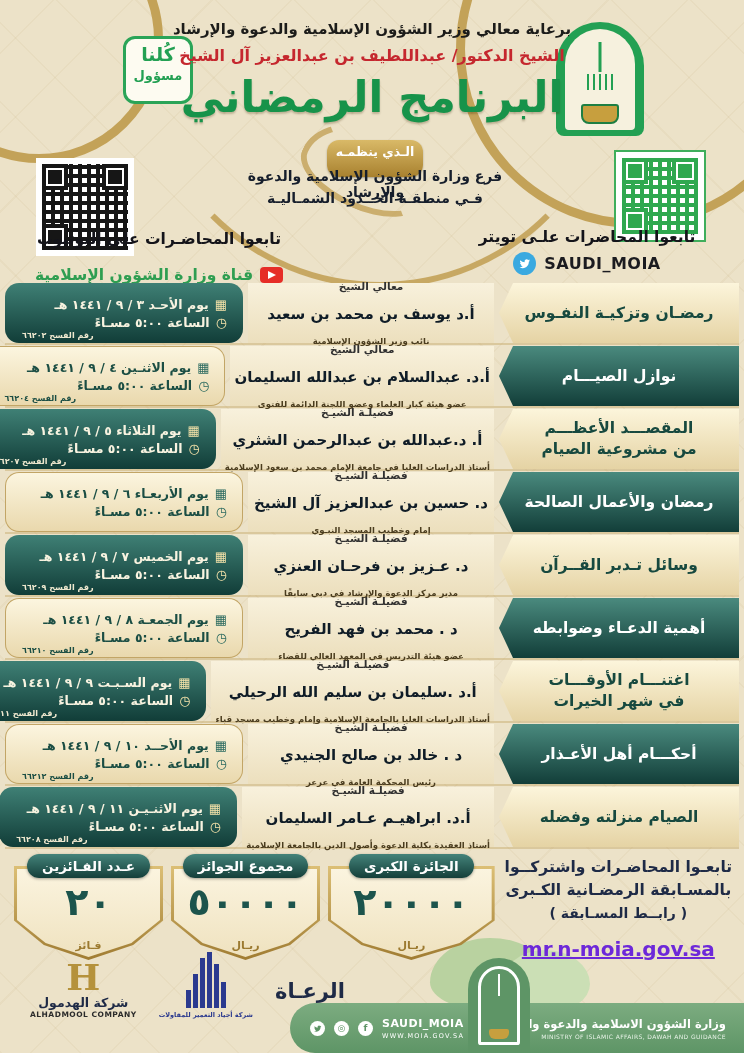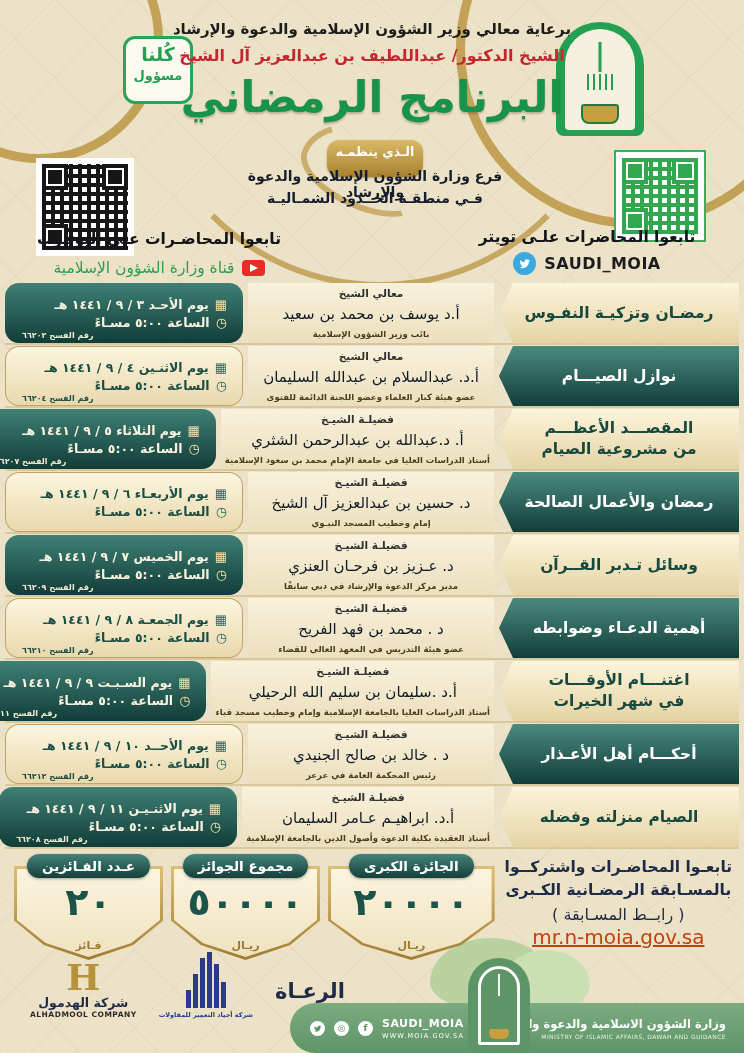--- a/index.html
+++ b/index.html
@@ -57,63 +57,63 @@
     background-size:100% 100%;}
   .qr .fp{position:absolute;width:18px;height:18px;border:4px solid var(--qc);background:#fff;}
   .qr .fp::after{content:"";position:absolute;inset:2px;background:var(--qc);}
   .fp.a{left:0;top:0}.fp.b{right:0;top:0}.fp.c{left:0;bottom:0}
 
   
   .follow{position:absolute;text-align:center;z-index:2;}
   .follow-left{left:8px;top:230px;width:302px;}
   .follow-right{left:442px;top:228px;width:290px;}
   .f-t{font-size:15.5px;font-weight:bold;color:#14141a;}
-  .f-yt{display:flex;align-items:center;justify-content:center;gap:7px;margin-top:11px;
-    color:#2e9e51;font-size:15.5px;font-weight:normal;}
+  .f-yt{display:flex;align-items:center;justify-content:center;gap:7px;margin-top:18px;
+    color:#2e9e51;font-size:15.5px;font-weight:bold;}
   .yt-ic{display:inline-block;width:23px;height:16px;background:#e62d27;border-radius:4px;position:relative;}
   .yt-ic::after{content:"";position:absolute;left:8px;top:4px;border-left:8px solid #fff;
     border-top:4px solid transparent;border-bottom:4px solid transparent;}
   .f-tw{display:flex;align-items:center;justify-content:center;gap:8px;margin-top:6px;direction:ltr;
     color:#1b1b20;font-size:16px;font-weight:bold;letter-spacing:.5px;}
   .tw-circ{width:23px;height:23px;border-radius:50%;background:#3aa9e0;display:flex;align-items:center;justify-content:center;}
   .tw-circ svg{width:13px;height:13px;fill:#fff;}
 
   
   .schedule{position:absolute;top:283px;left:5px;right:5px;z-index:2;}
   .row{display:flex;height:60px;margin-bottom:3px;box-shadow:0 2px 0 rgba(186,152,77,.35);}
   .topic{flex:0 0 240px;display:flex;flex-direction:column;justify-content:center;text-align:center;
     font-weight:bold;font-size:15.5px;line-height:1.35;
     clip-path:polygon(14px 0,100% 0,100% 100%,14px 100%,0 50%);}
   .v1 .topic{background:linear-gradient(180deg,#fcf5db,#e5d3a4);color:#17493f;}
   .v2 .topic{background:linear-gradient(180deg,#4a8a7e,#123e39);color:#fff;}
   .mid{flex:1;display:flex;flex-direction:column;justify-content:center;text-align:center;
     background:linear-gradient(180deg,#f8f1dc,#ecdfbd);margin:0 5px;padding:2px 4px;}
   .honorific{font-size:10.5px;font-weight:bold;color:#303030;}
-  .name{font-size:15px;font-weight:normal;color:#0f1c27;white-space:nowrap;margin:6px 0;}
+  .name{font-size:15px;font-weight:bold;color:#0f1c27;white-space:nowrap;margin:13px 0;}
   .role{font-size:8.5px;font-weight:bold;color:#4a3c1e;white-space:nowrap;}
   .date{flex:0 0 238px;position:relative;border-radius:14px;display:flex;flex-direction:column;
     justify-content:center;gap:3px;padding-right:16px;box-sizing:border-box;}
   .v1 .date{background:linear-gradient(180deg,#3f8075,#113d38);color:#f8f3e0;}
   .v2 .date{background:linear-gradient(180deg,#fcf6e0,#e9d8ac);color:#1b4e44;
     box-shadow:inset 0 0 0 1px #c2a566;}
   .dline{display:flex;align-items:center;gap:6px;font-size:12.5px;font-weight:bold;white-space:nowrap;}
   .mini-ic{font-size:13px;line-height:1;}
   .v1 .mini-ic{color:#f4e2a9;}
   .v2 .mini-ic{color:#2b6a5f;}
   .permit{position:absolute;left:17px;bottom:3px;font-size:8px;font-weight:bold;}
   .v1 .permit{color:#efe8cf;}
   .v2 .permit{color:#1b4e44;}
 
   
   .contest-band{position:absolute;top:854px;left:14px;right:10px;display:flex;gap:8px;z-index:2;}
   .contest-text{width:236px;text-align:center;padding-top:2px;}
   .c-l{font-size:15.5px;font-weight:bold;color:#1e2a46;line-height:1.5;}
-  .c-sub{font-size:16px;font-weight:normal;color:#1e2a46;margin-top:2px;}
-  .c-link{direction:ltr;display:inline-block;font-size:20px;font-weight:normal;color:#c2410c;
-    text-decoration:underline;margin-top:1px;}
+  .c-sub{font-size:14px;font-weight:bold;color:#1e2a46;margin-top:2px;}
+  .c-link{direction:ltr;display:inline-block;font-size:20px;font-weight:bold;color:#6d28d9;
+    text-decoration:underline;margin-top:16px;}
   .shield{width:152px;display:flex;flex-direction:column;align-items:center;}
   .shield.grand{width:170px;}
   .sbanner{position:relative;z-index:2;background:linear-gradient(180deg,#44837a,#143f3a);color:#fff;
     font-size:13.5px;font-weight:bold;padding:4px 15px;border-radius:14px;white-space:nowrap;
     box-shadow:0 1px 3px rgba(0,0,0,.35);text-align:center;}
   .sbody{margin-top:-12px;width:100%;height:94px;box-sizing:border-box;
     background:linear-gradient(180deg,#dcbf75,#a07c32);padding:3px;display:flex;
     clip-path:polygon(0 0,100% 0,100% 58%,80% 84%,50% 100%,20% 84%,0 58%);}
   .sbody-in{flex:1;background:linear-gradient(180deg,#fbf4df,#efe2bf);display:flex;flex-direction:column;
     align-items:center;justify-content:center;padding-top:8px;

